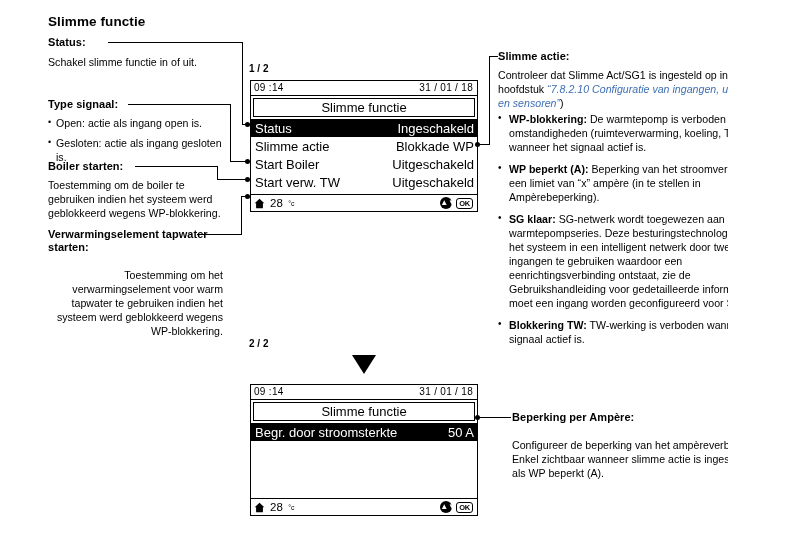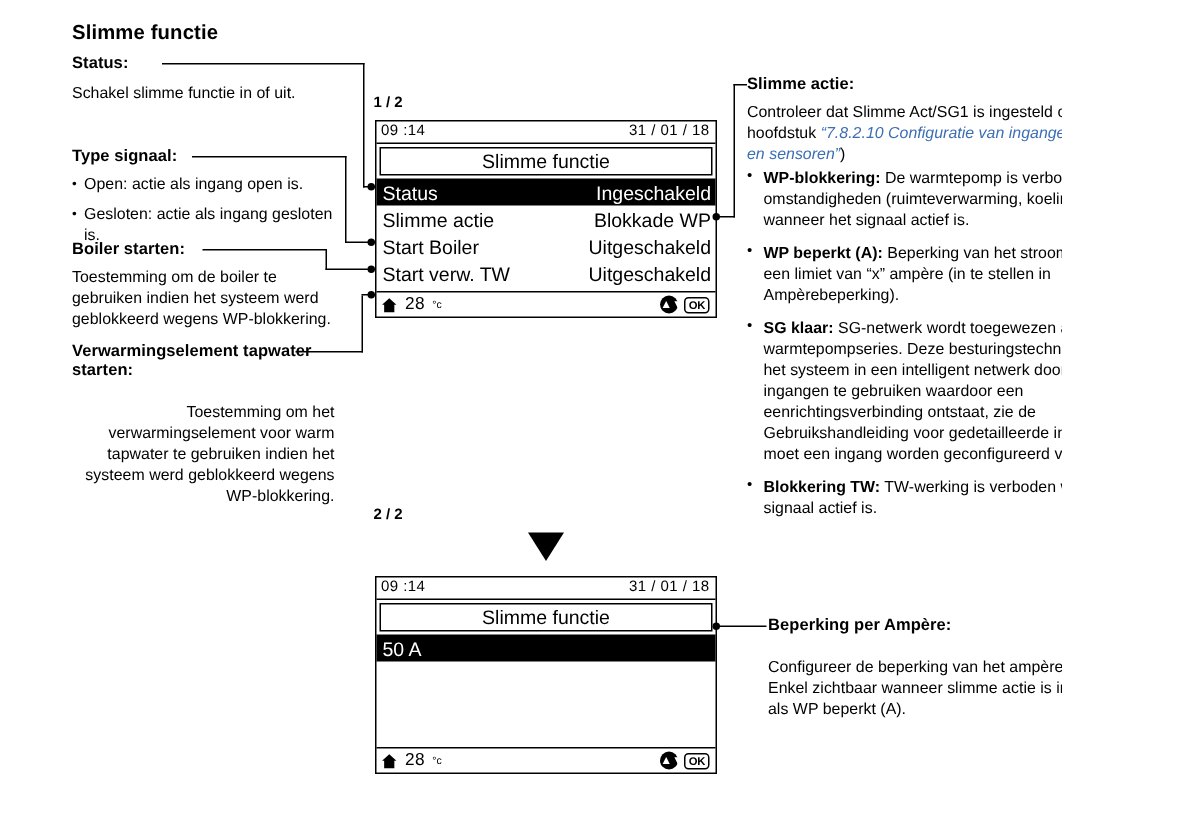--- a/index.html
+++ b/index.html
@@ -10,20 +10,21 @@
   body {
     font-family: "Liberation Sans", sans-serif;
     color: #000000;
   }
   #page {
     position: relative;
     width: 708px;
     height: 543px;
     overflow: hidden;
     background: #ffffff;
+    padding-left: 20px;
   }
 
   
   .abs { position: absolute; }
   .t-title {
     font-size: 13.5px;
     font-weight: bold;
     letter-spacing: 0.1px;
   }
   .t-head {
@@ -291,20 +292,21 @@
       <span class="lcd-clock">09 :14</span>
       <span class="lcd-date">31 / 01 / 18</span>
     </div>
 
     <div class="lcd-titlebar">
       <span>Slimme functie</span>
     </div>
 
     <div class="lcd-rows">
       <div class="lcd-row selected">
+        <span class="lbl">Begr. door stroomsterkte</span>
         <span class="val">50  A</span>
       </div>
     </div>
 
     <div class="lcd-bottombar">
       <span class="bb-left">
         <svg width="11" height="11" viewBox="0 0 11 11">
           <path d="M5.5 0.8 L10.3 5.2 L8.9 5.2 L8.9 10.2 L2.1 10.2 L2.1 5.2 L0.7 5.2 Z" fill="#000"></path>
         </svg>
         <span class="temp">28</span>

